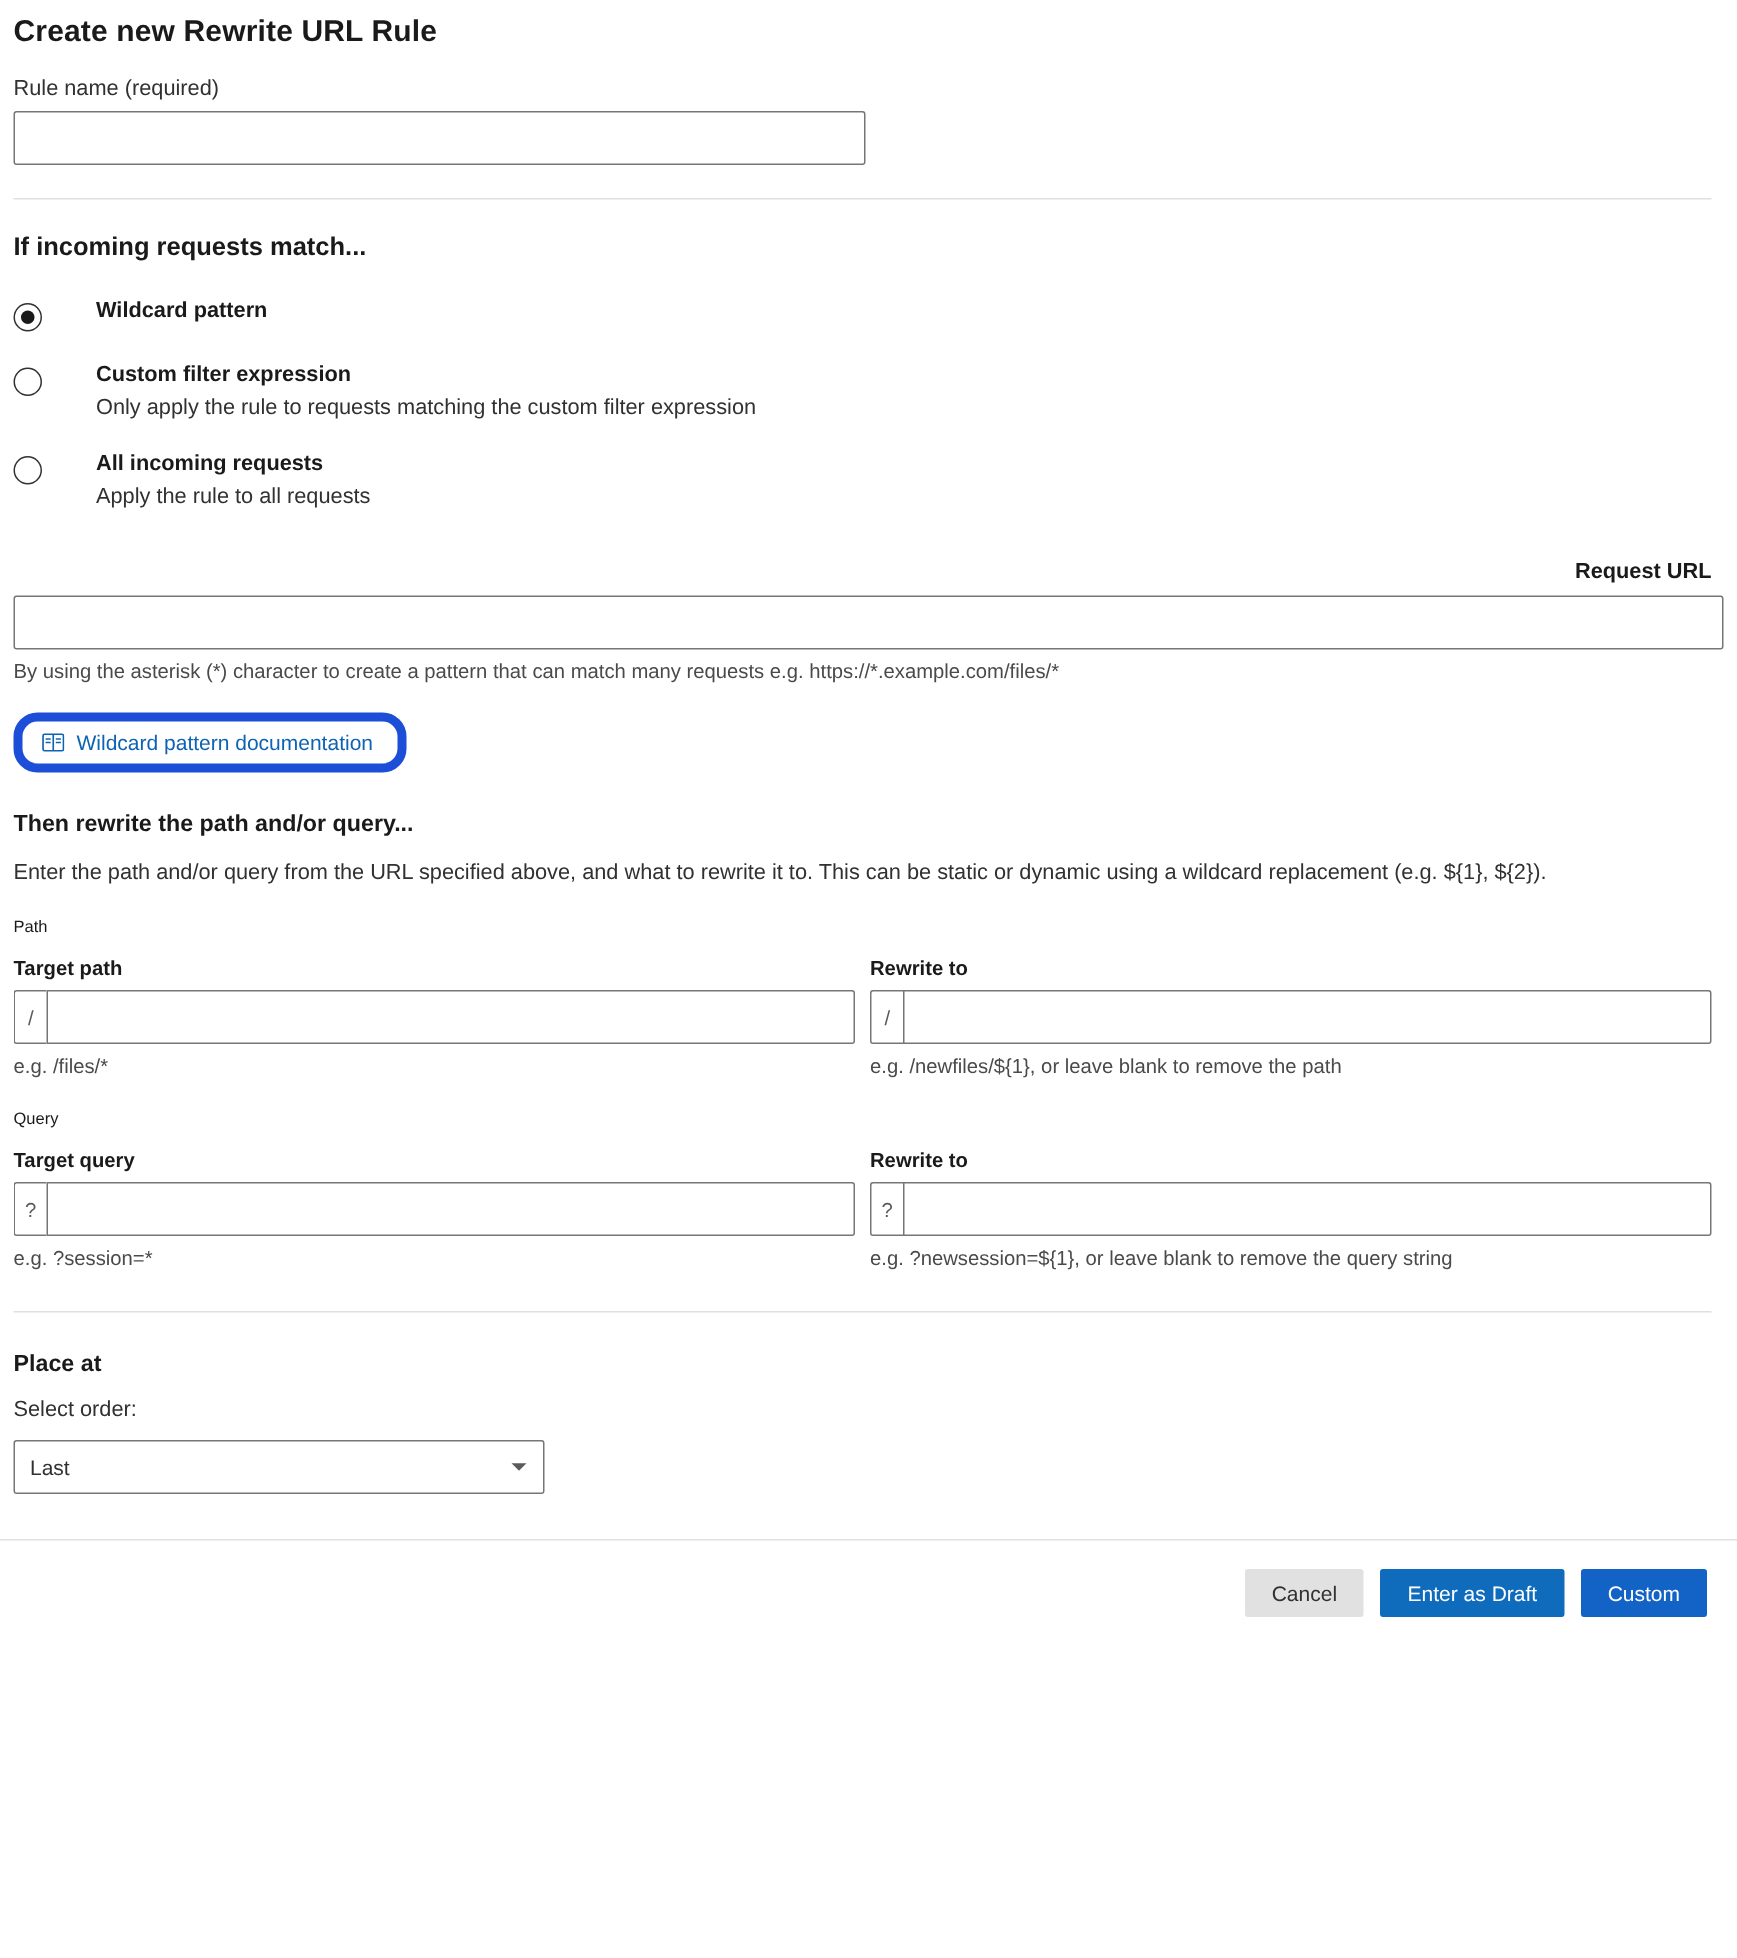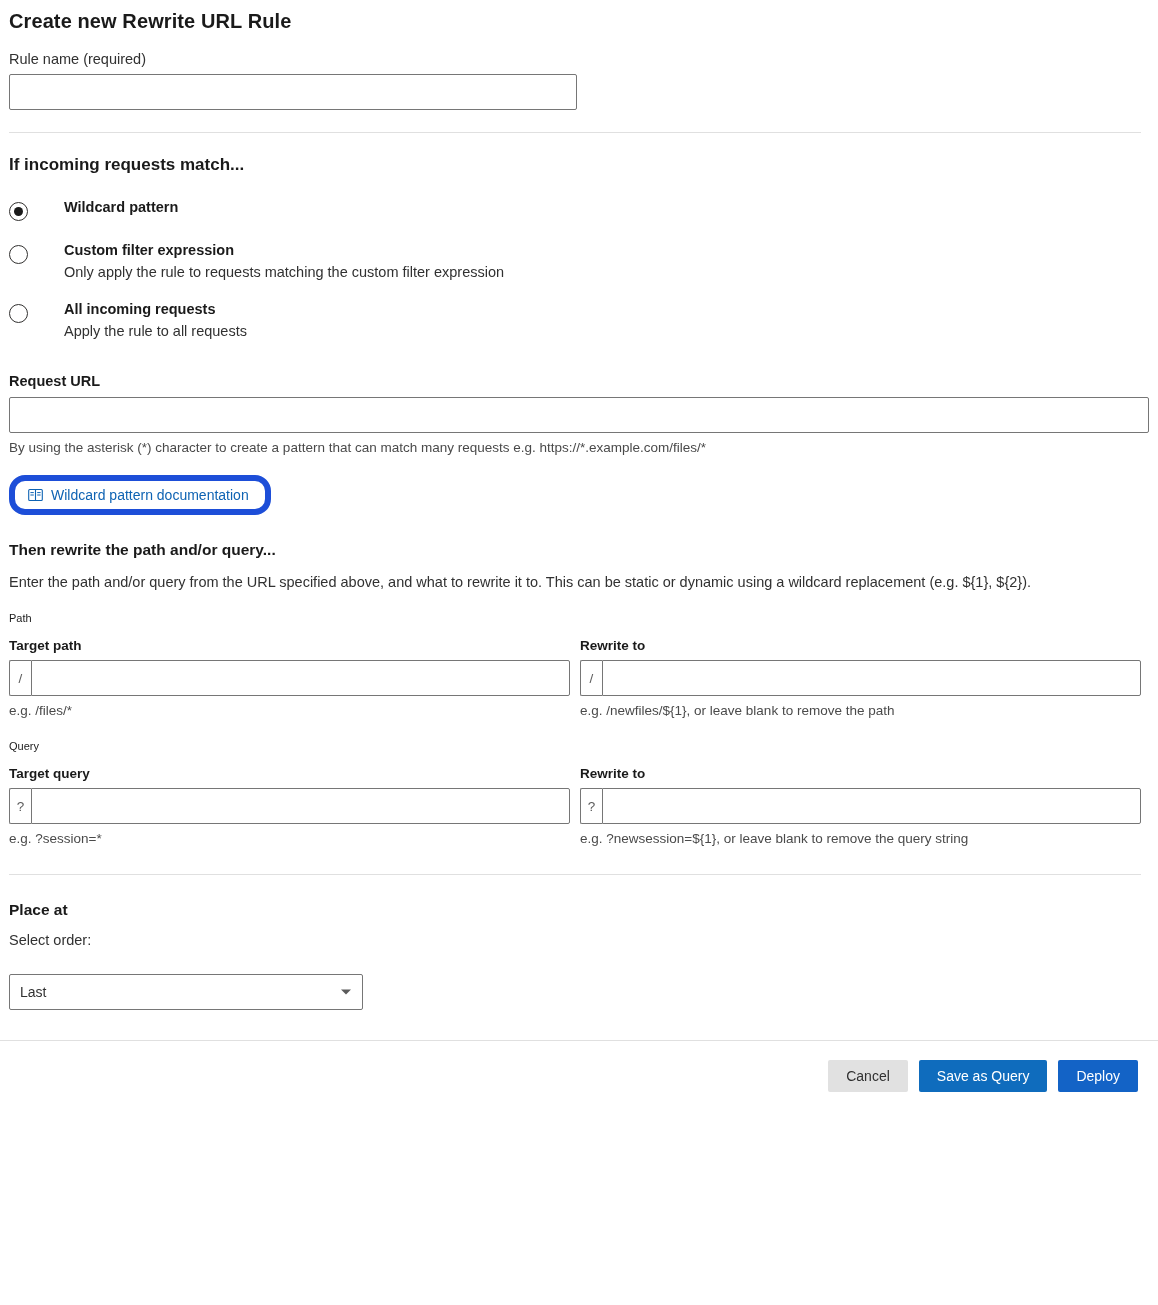--- a/index.html
+++ b/index.html
@@ -103,20 +103,21 @@
     color: #313131;
     display: block;
     margin-top: 6px;
   }
   .block-label {
     font-size: 14.5px;
     font-weight: bold;
     color: #1a1a1a;
     display: block;
     margin-bottom: 8px;
+    text-align: right;
   }
   #request-url-input { width: 1140px; }
   .doc-pill {
     display: inline-flex;
     align-items: center;
     gap: 8px;
     border: 6px solid #1d4ed8;
     border-radius: 16px;
     color: #0e63b3;
     font-size: 14px;
@@ -186,21 +187,21 @@
   }
   hr.divider2 {
     border: none;
     border-top: 1px solid #e0e0e0;
     margin: 28px 0 0 0;
   }
   .select-wrap {
     position: relative;
     width: 354px;
     height: 36px;
-    margin-top: 26px;
+    margin-top: 12px;
   }
   .select-box {
     width: 100%;
     height: 100%;
     border: 1px solid #767676;
     border-radius: 2px;
     background: #fff;
     display: flex;
     align-items: center;
     padding: 0 10px;
@@ -359,15 +360,15 @@
     </div>
     <span class="select-caret"></span>
   </div>
 
 </div>
 
 <hr class="footer-divider">
 
 <div class="footer">
   <button class="btn btn-cancel">Cancel</button>
-  <button class="btn btn-primary">Save as Query</button>
-  <button class="btn btn-deploy">Deploy</button>
+  <button class="btn btn-primary">Enter as Draft</button>
+  <button class="btn btn-deploy">Custom</button>
 </div>
 
 </body></html>

